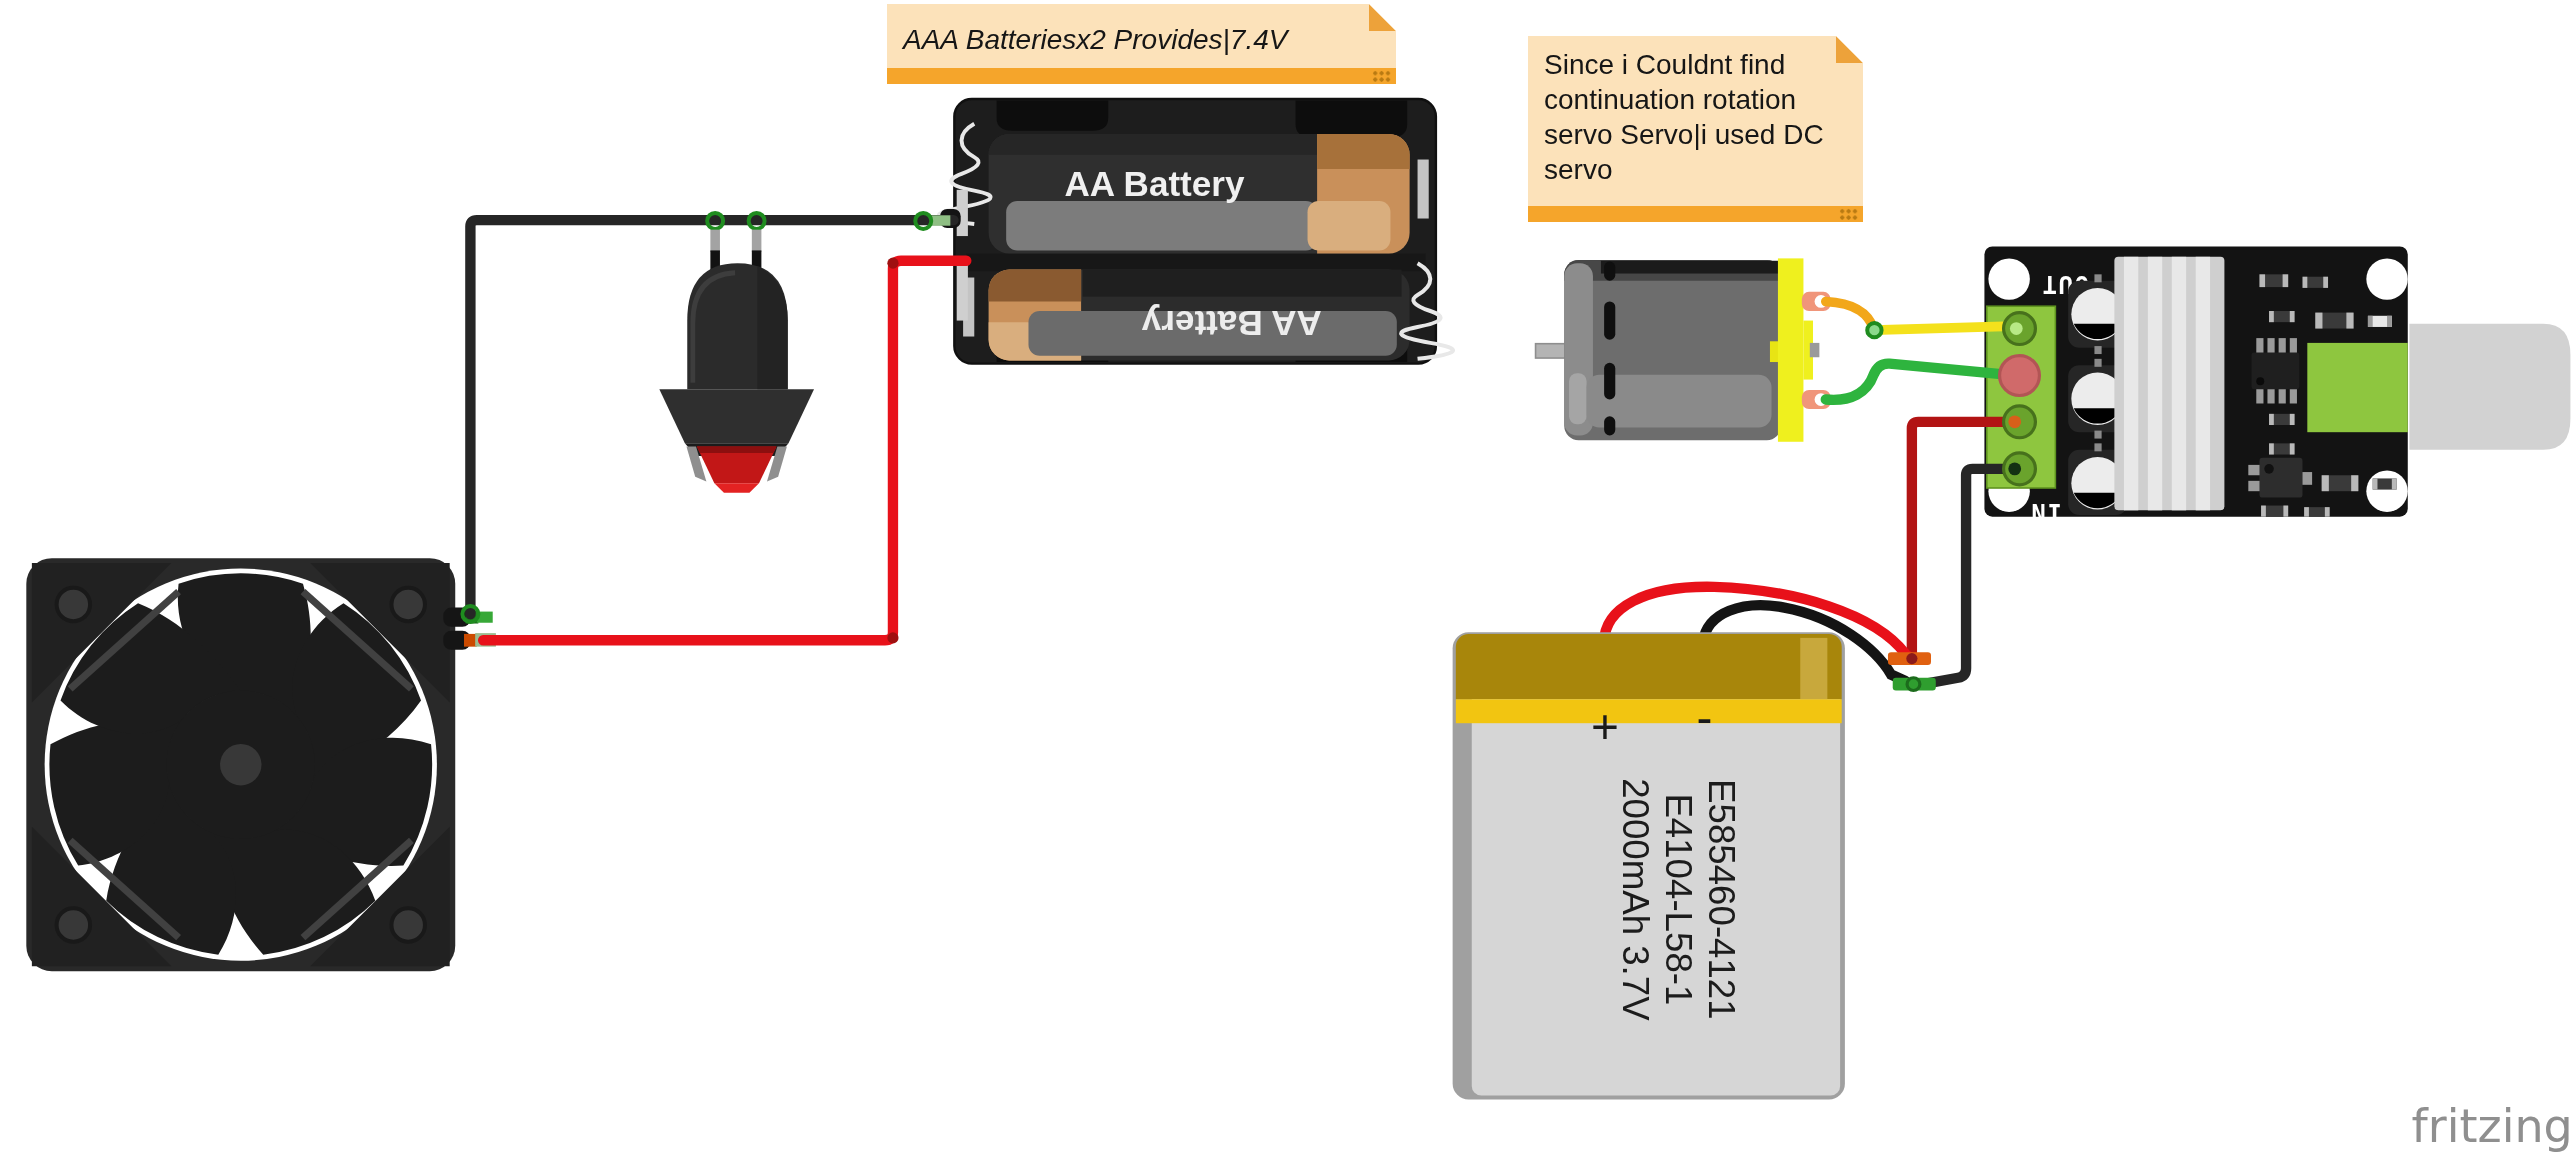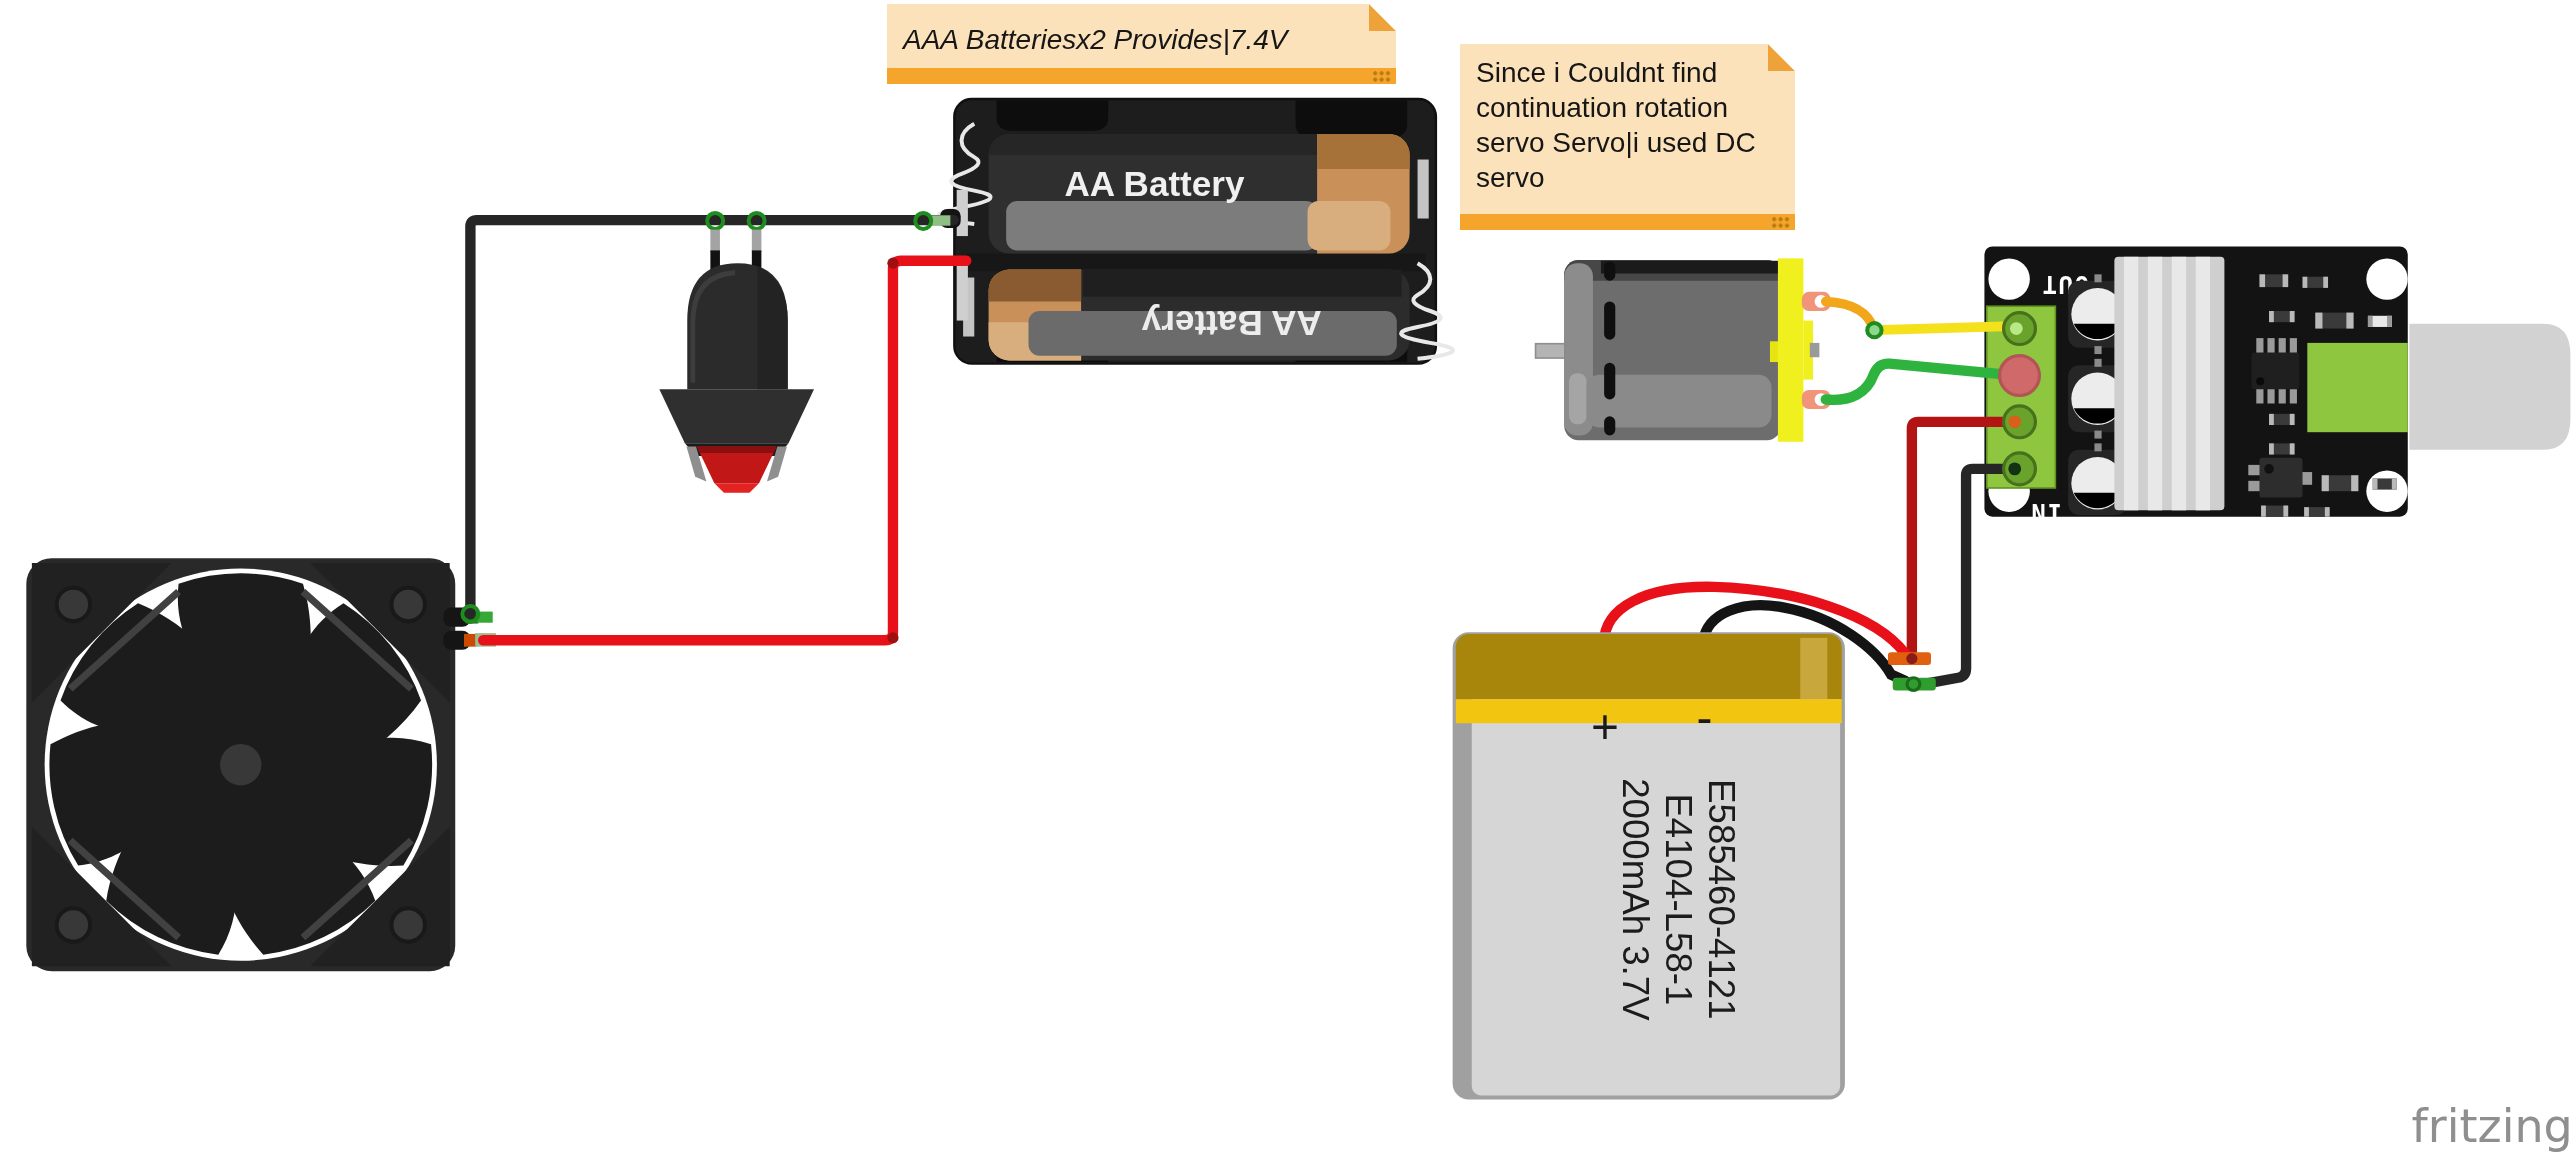--- a/index.html
+++ b/index.html
@@ -326,21 +326,21 @@
 </svg>
 
 <div id="note1" class="note" style="left:887px; top:4px; width:509px; height:80px;">
   <div class="note-fold"></div>
   <div class="note-text">AAA Batteriesx2 Provides|7.4V</div>
   <div class="note-bar">
     <div class="note-grip"></div>
   </div>
 </div>
 
-<div id="note2" class="note" style="left:1460px; top:36px; width:335px; height:186px;margin-top:8px;">
+<div id="note2" class="note" style="left:1528px; top:36px; width:335px; height:186px;">
   <div class="note-fold"></div>
   <div class="note-text">
     <div>Since i Couldnt find</div>
     <div>continuation rotation</div>
     <div>servo Servo|i used DC</div>
     <div>servo</div>
   </div>
   <div class="note-bar">
     <div class="note-grip"></div>
   </div>

